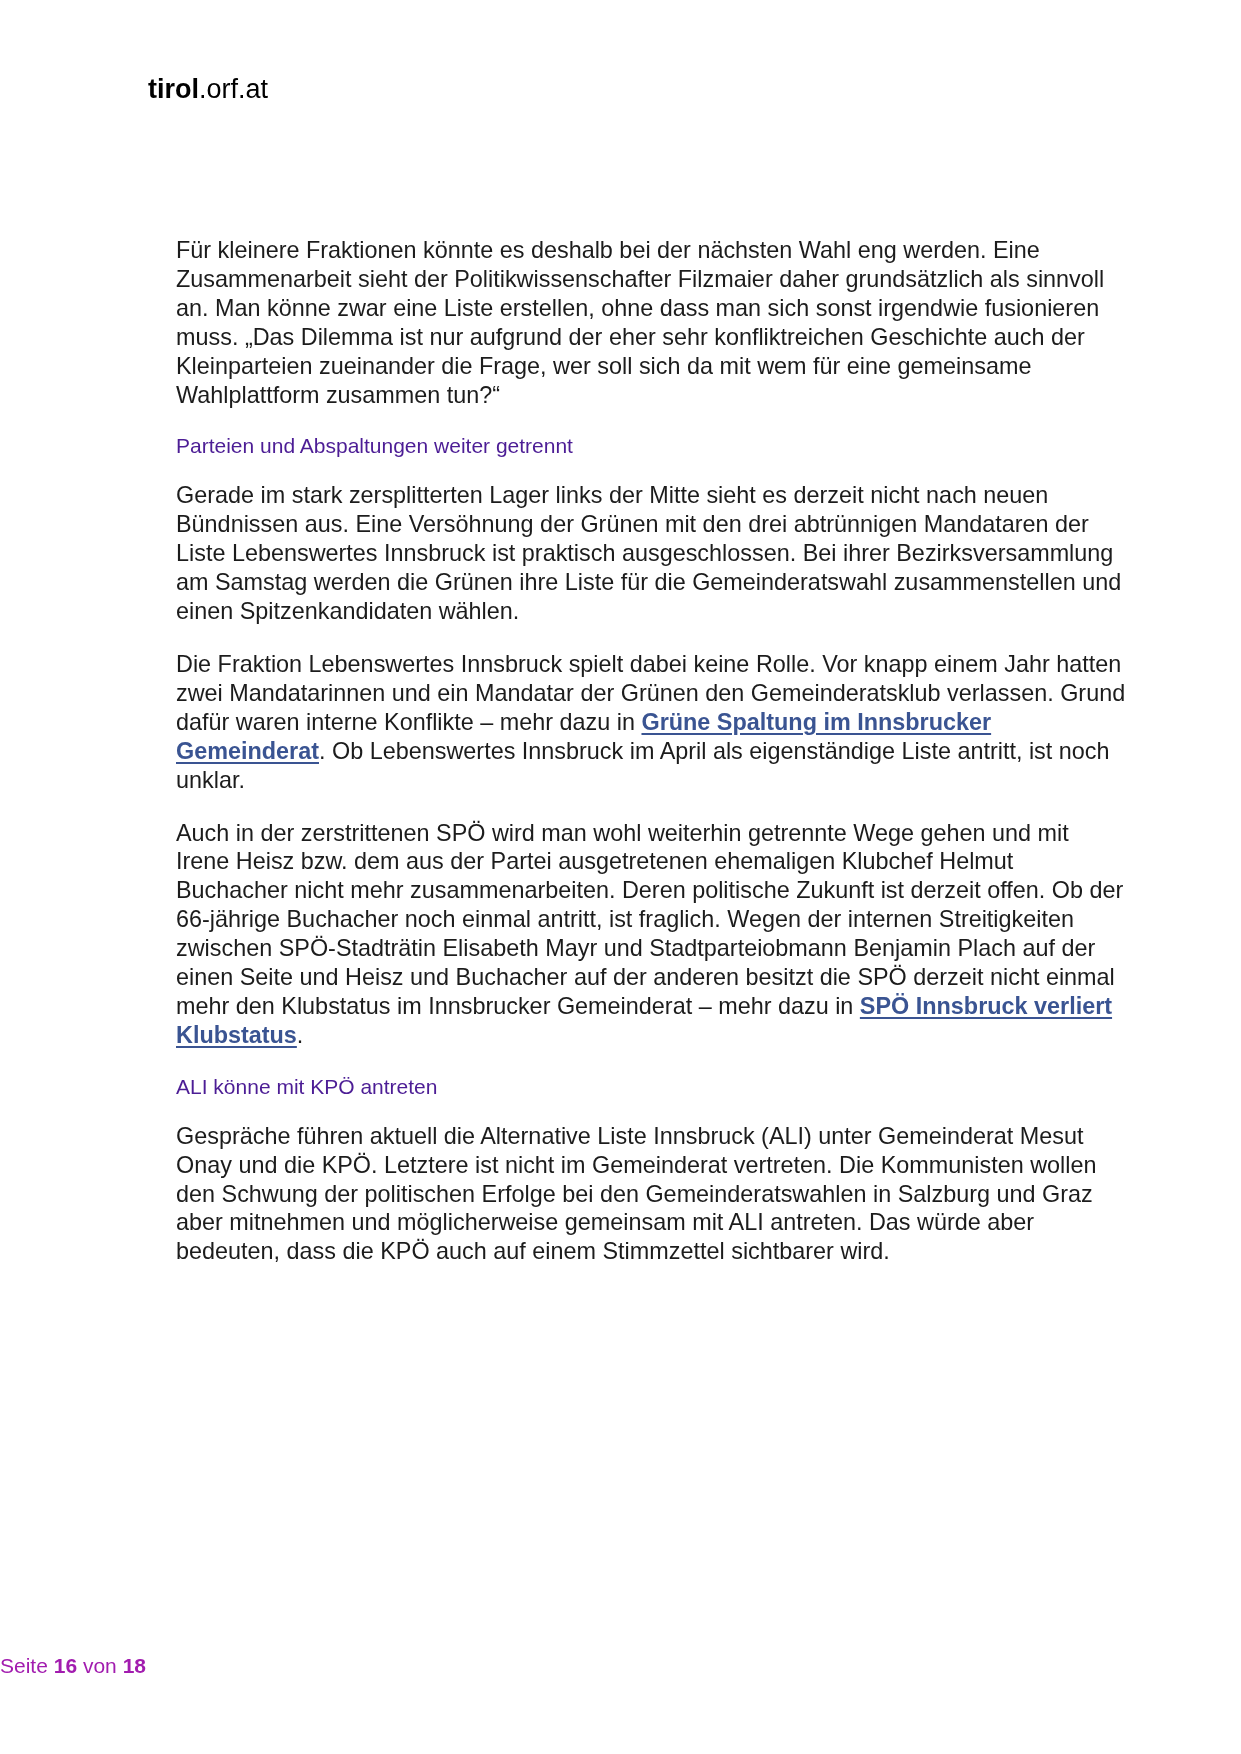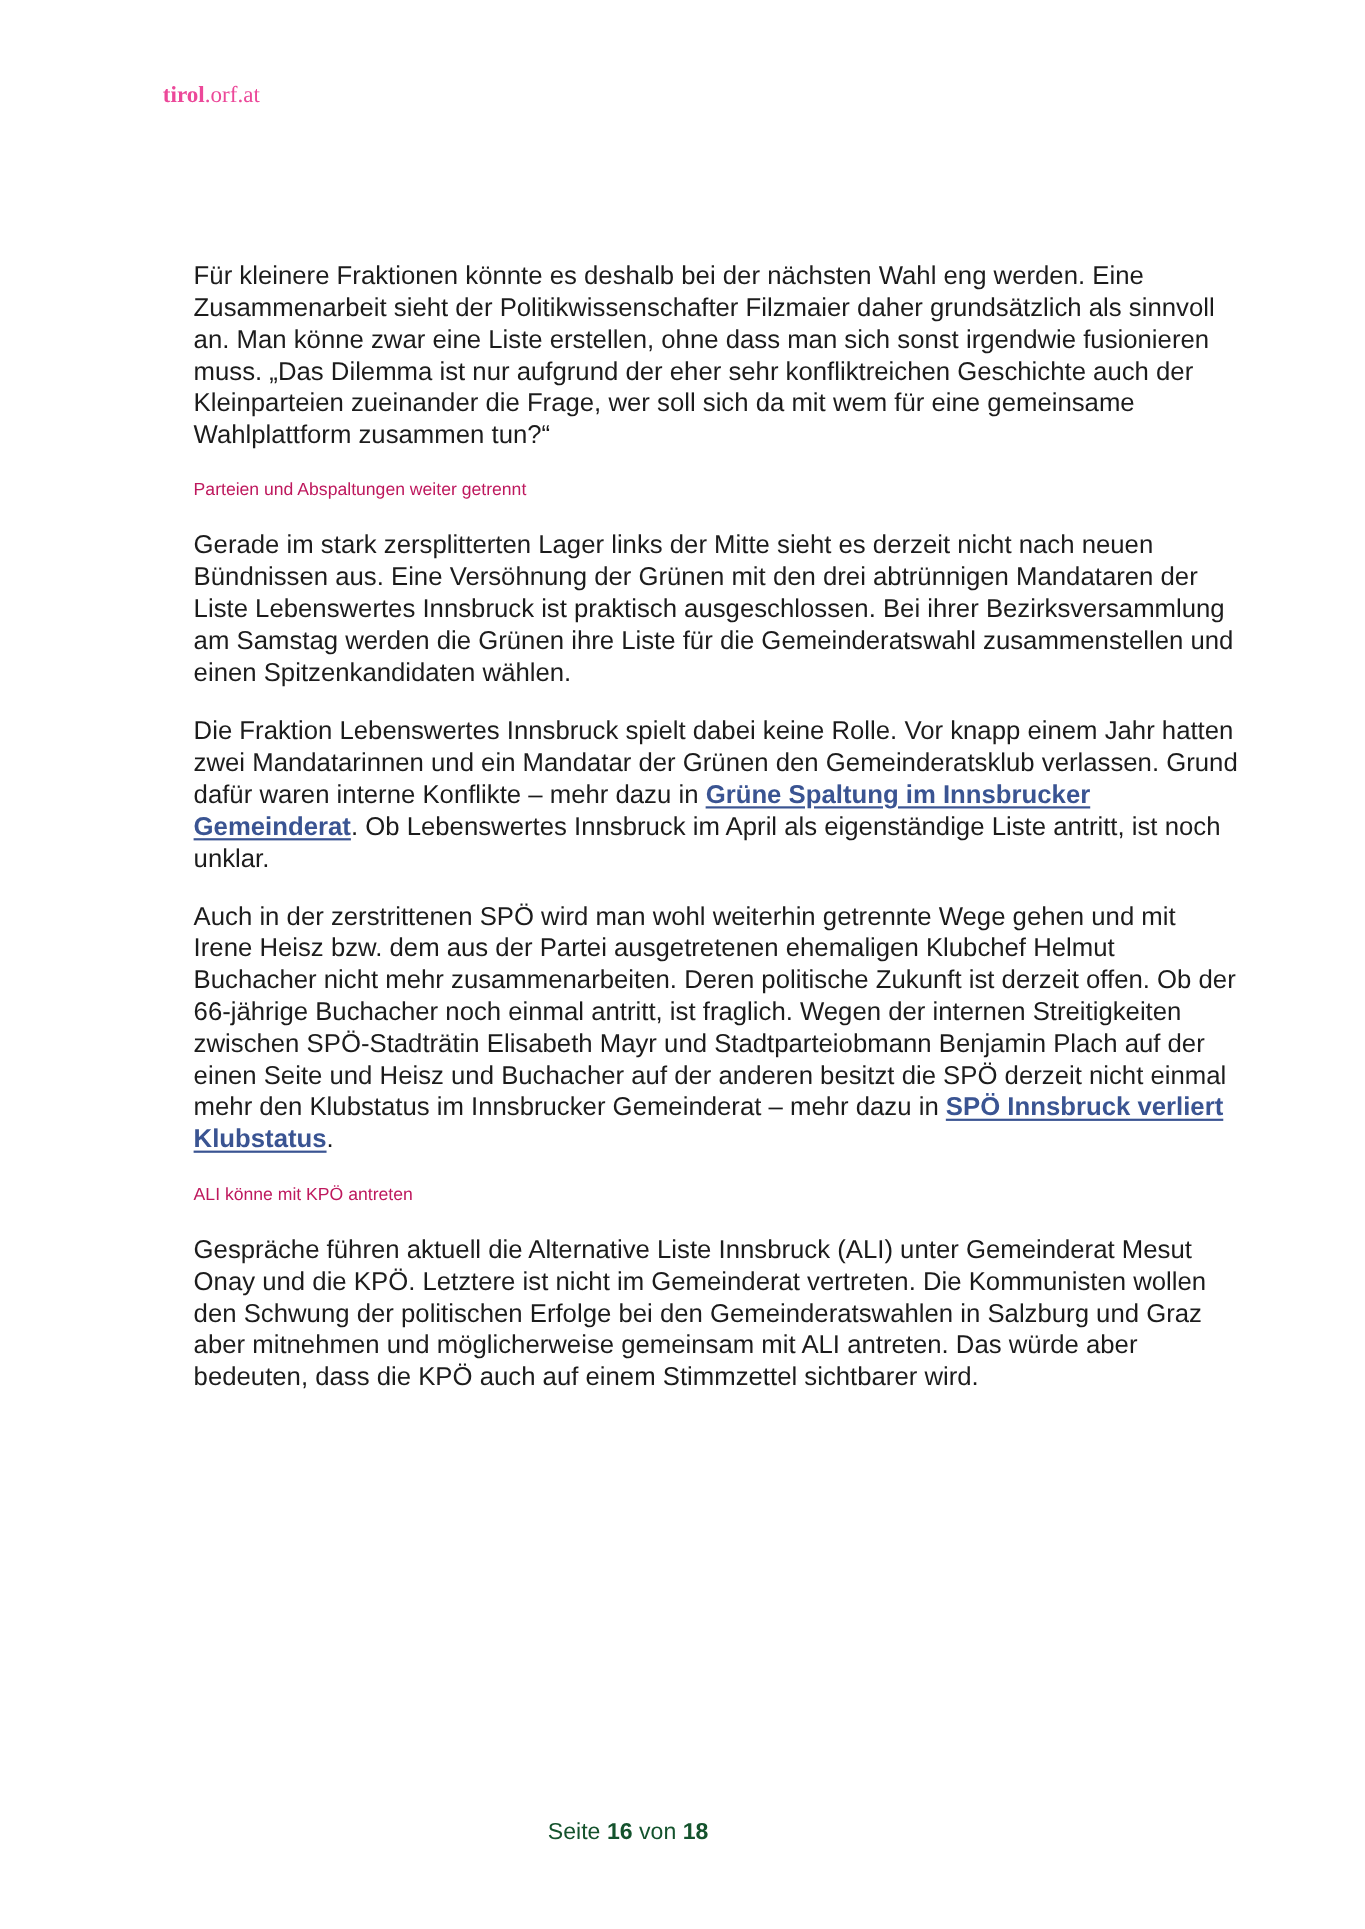--- a/index.html
+++ b/index.html
@@ -1,24 +1,24 @@
 <!DOCTYPE html>
 <html><head>
 <meta charset="utf-8">
 <style>
   html, body { margin: 0; padding: 0; background: #ffffff; }
   body { width: 1241px; height: 1754px; position: relative; overflow: hidden;
          font-family: "Liberation Sans", sans-serif; color: #1a1a1a; }
-  .header { position: absolute; left: 148px; top: 74px; font-size: 21px; color: #ec4899; font-family: Liberation Serif, serif; }
+  .header { position: absolute; left: 148px; top: 74px; font-size: 27px; color: #000000; }
   .header b { font-weight: bold; }
   .content { position: absolute; left: 148px; top: 236px; width: 950px; margin-left: 28px; }
   p.body { font-size: 23.4px; line-height: 28.9px; margin: 0 0 24px 0; color: #1c1c1c; }
-  p.sub { font-size: 16px; line-height: 26px; margin: 0 0 22px 0; color: #be185d; }
+  p.sub { font-size: 21px; line-height: 26px; margin: 0 0 22px 0; color: #4c1d95; }
   a.link { color: #3a5492; font-weight: bold; text-decoration: underline; text-underline-offset: 3px; }
-  .footer { position: absolute; left: 0; width: 1142px; top: 1654px; text-align: center; font-size: 21px; color: #14532d; }
+  .footer { position: absolute; left: 0; width: 1142px; top: 1654px; font-size: 21px; color: #a21caf; }
   .footer b { font-weight: bold; }
 </style>
 </head>
 <body>
 
 <div class="header">
   <b>tirol</b><span>.orf.at</span>
 </div>
 
 <div class="content">

